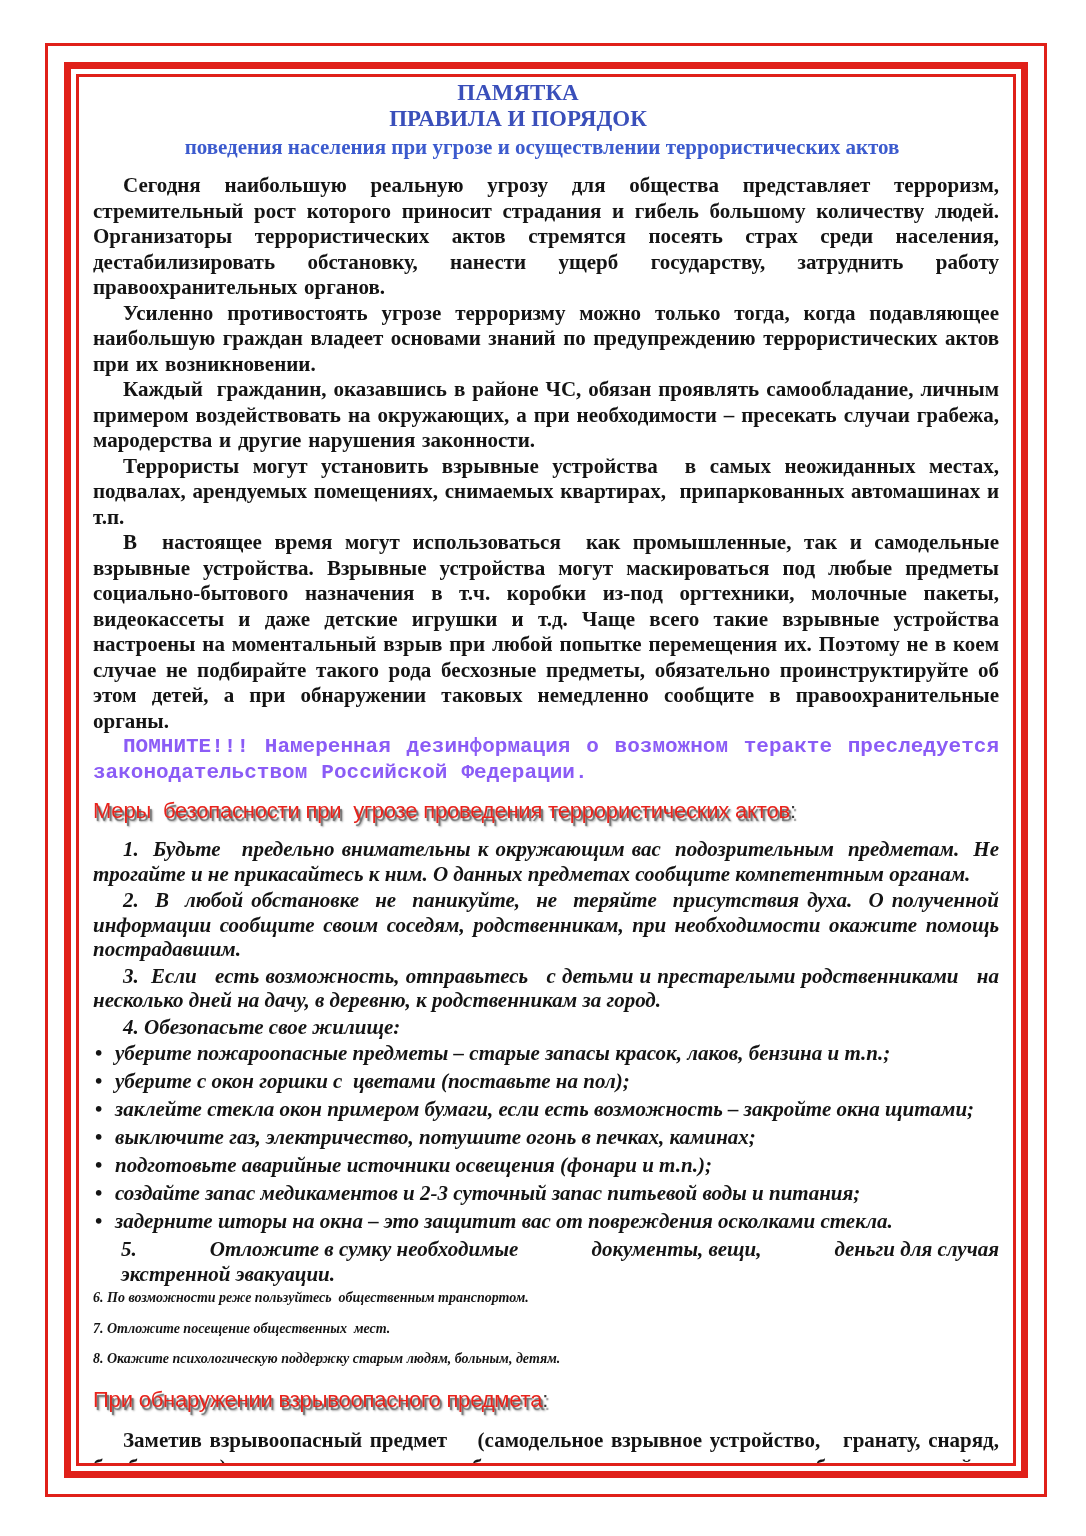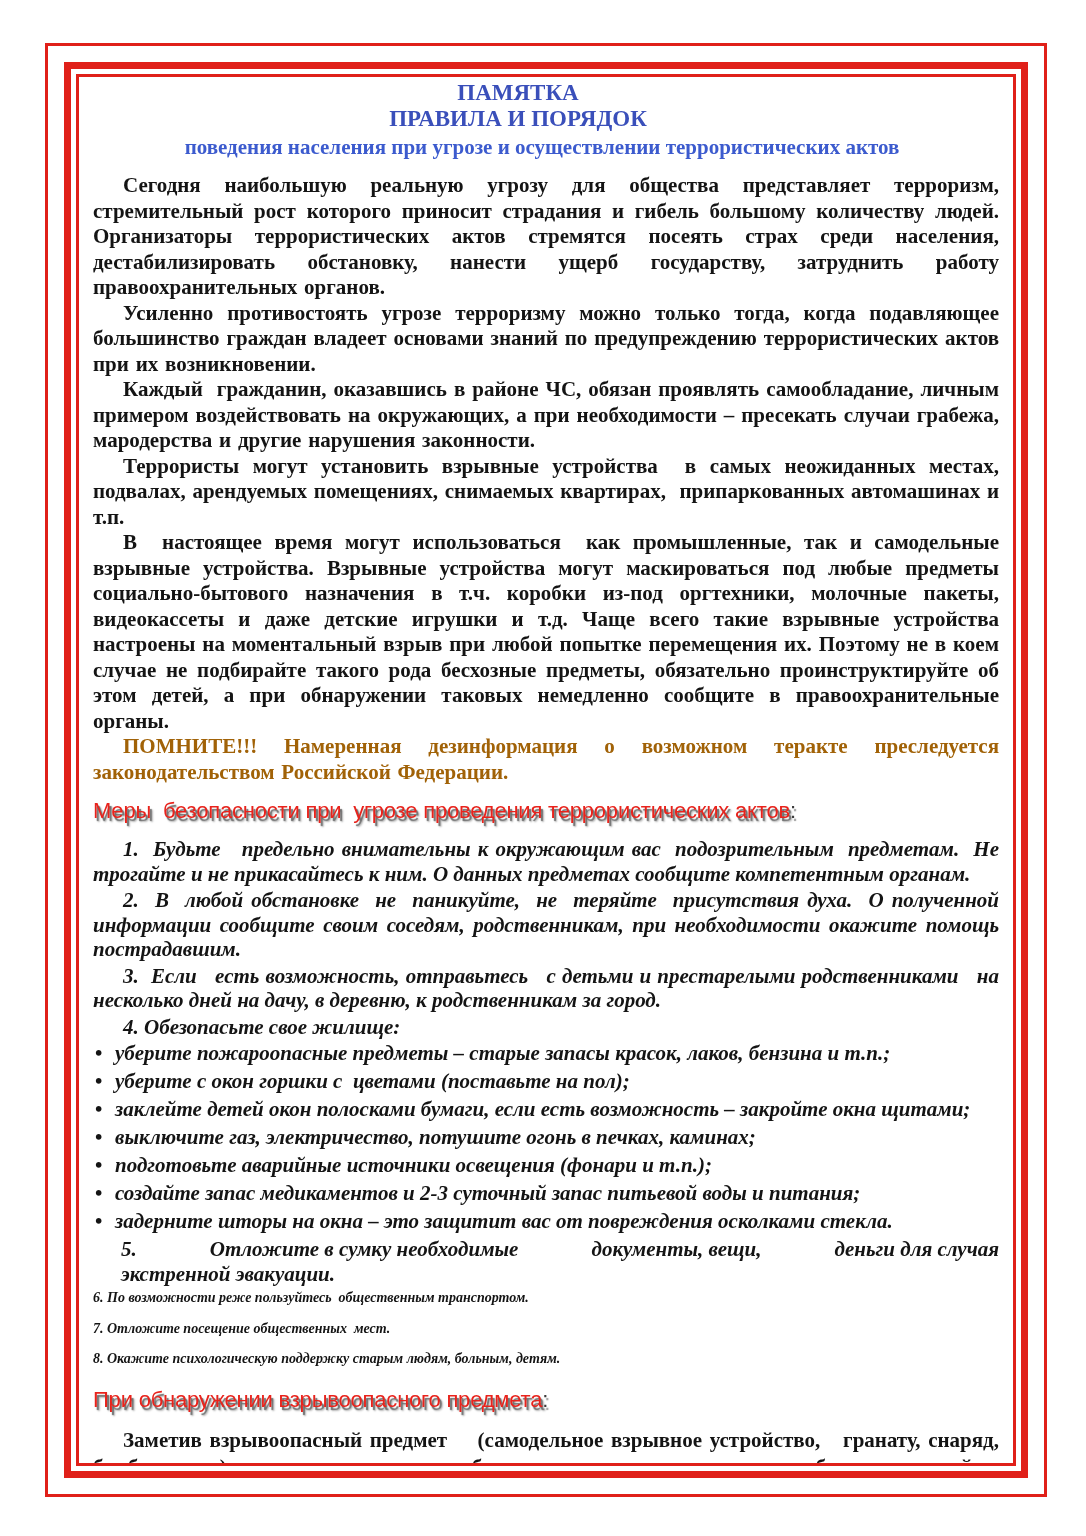--- a/index.html
+++ b/index.html
@@ -63,21 +63,22 @@
     color: #141414;
     font-weight: bold;
     font-size: 21px;
     line-height: 25.5px;
     text-align: justify;
     text-indent: 30px;
     word-spacing: 1.5px;
     margin: 0;
   }
   .remember {
-    color: #a16207;
+    color: #8b5cf6;
+    font-family: Liberation Mono, monospace;
   }
   .h-red {
     font-family: "Liberation Sans", sans-serif;
     font-weight: normal;
     font-size: 22px;
     line-height: 26px;
     color: #e8231c;
     letter-spacing: -0.2px;
     text-shadow: 2px 3px 1px #6e6e6e, 3px 4px 2px #b5b5b5;
     margin: 13px 0 13px 0;
@@ -145,37 +146,37 @@
 <div class="page">
   <div class="frame-outer">
     <div class="frame-mid">
       <div class="frame-inner">
 
         <div class="title-line">ПАМЯТКА</div>
         <div class="title-line">ПРАВИЛА И ПОРЯДОК</div>
         <div class="subtitle">поведения населения при угрозе и осуществлении террористических актов</div>
 
         <p class="para">Сегодня наибольшую реальную угрозу для общества представляет терроризм, стремительный рост которого приносит страдания и гибель большому количеству людей. Организаторы террористических актов стремятся посеять страх среди населения, дестабилизировать обстановку, нанести ущерб государству, затруднить работу правоохранительных органов.</p>
-        <p class="para">Усиленно противостоять угрозе терроризму можно только тогда, когда подавляющее большинство граждан владеет основами знаний по предупреждению террористических актов при их возникновении.</p>
+        <p class="para">Усиленно противостоять угрозе терроризму можно только тогда, когда подавляющее наибольшую граждан владеет основами знаний по предупреждению террористических актов при их возникновении.</p>
         <p class="para">Каждый &nbsp;гражданин, оказавшись в районе ЧС, обязан проявлять самообладание, личным примером воздействовать на окружающих, а при необходимости – пресекать случаи грабежа, мародерства и другие нарушения законности.</p>
         <p class="para">Террористы могут установить взрывные устройства &nbsp;в самых неожиданных местах, подвалах, арендуемых помещениях, снимаемых квартирах, &nbsp;припаркованных автомашинах и т.п.</p>
         <p class="para">В &nbsp;настоящее время могут использоваться &nbsp;как промышленные, так и самодельные взрывные устройства. Взрывные устройства могут маскироваться под любые предметы социально-бытового назначения в т.ч. коробки из-под оргтехники, молочные пакеты, видеокассеты и даже детские игрушки и т.д. Чаще всего такие взрывные устройства настроены на моментальный взрыв при любой попытке перемещения их. Поэтому не в коем случае не подбирайте такого рода бесхозные предметы, обязательно проинструктируйте об этом детей, а при обнаружении таковых немедленно сообщите в правоохранительные органы.</p>
         <p class="para remember">ПОМНИТЕ!!! Намеренная дезинформация о возможном теракте преследуется законодательством Российской Федерации.</p>
 
         <div class="h-red"><span>Меры &nbsp;безопасности при &nbsp;угрозе проведения террористических актов</span><span class="colon">:</span></div>
 
         <p class="item">1.&nbsp;&nbsp;Будьте &nbsp; предельно внимательны к окружающим вас &nbsp;подозрительным &nbsp;предметам. &nbsp;Не трогайте и не прикасайтесь к ним. О данных предметах сообщите компетентным органам.</p>
         <p class="item">2.&nbsp;&nbsp;В &nbsp;любой обстановке &nbsp;не &nbsp;паникуйте, &nbsp;не &nbsp;теряйте &nbsp;присутствия духа. &nbsp;О полученной информации сообщите своим соседям, родственникам, при необходимости окажите помощь пострадавшим.</p>
         <p class="item">3.&nbsp;&nbsp;Если &nbsp; есть возможность, отправьтесь &nbsp; с детьми и престарелыми родственниками &nbsp; на несколько дней на дачу, в деревню, к родственникам за город.</p>
         <p class="item">4. Обезопасьте свое жилище:</p>
 
         <div>
           <div class="bullet"><span class="blt">•</span><span>уберите пожароопасные предметы – старые запасы красок, лаков, бензина и т.п.;</span></div>
           <div class="bullet"><span class="blt">•</span><span>уберите с окон горшки с &nbsp;цветами (поставьте на пол);</span></div>
-          <div class="bullet"><span class="blt">•</span><span>заклейте детей окон полосками бумаги, если есть возможность – закройте окна щитами;</span></div>
+          <div class="bullet"><span class="blt">•</span><span>заклейте стекла окон примером бумаги, если есть возможность – закройте окна щитами;</span></div>
           <div class="bullet"><span class="blt">•</span><span>выключите газ, электричество, потушите огонь в печках, каминах;</span></div>
           <div class="bullet"><span class="blt">•</span><span>подготовьте аварийные источники освещения (фонари и т.п.);</span></div>
           <div class="bullet"><span class="blt">•</span><span>создайте запас медикаментов и 2-3 суточный запас питьевой воды и питания;</span></div>
           <div class="bullet"><span class="blt">•</span><span>задерните шторы на окна – это защитит вас от повреждения осколками стекла.</span></div>
         </div>
 
         <div class="block5">
           <div class="row5">
             <span>5.</span>
             <span>Отложите в сумку необходимые</span>

